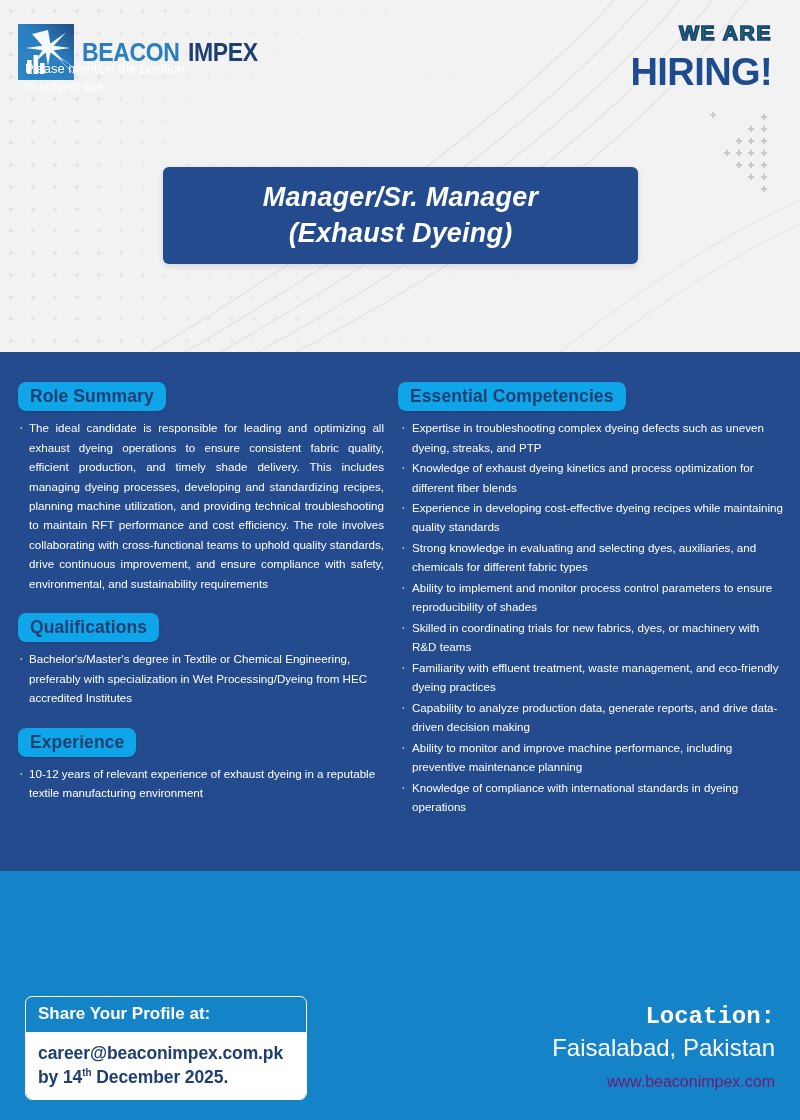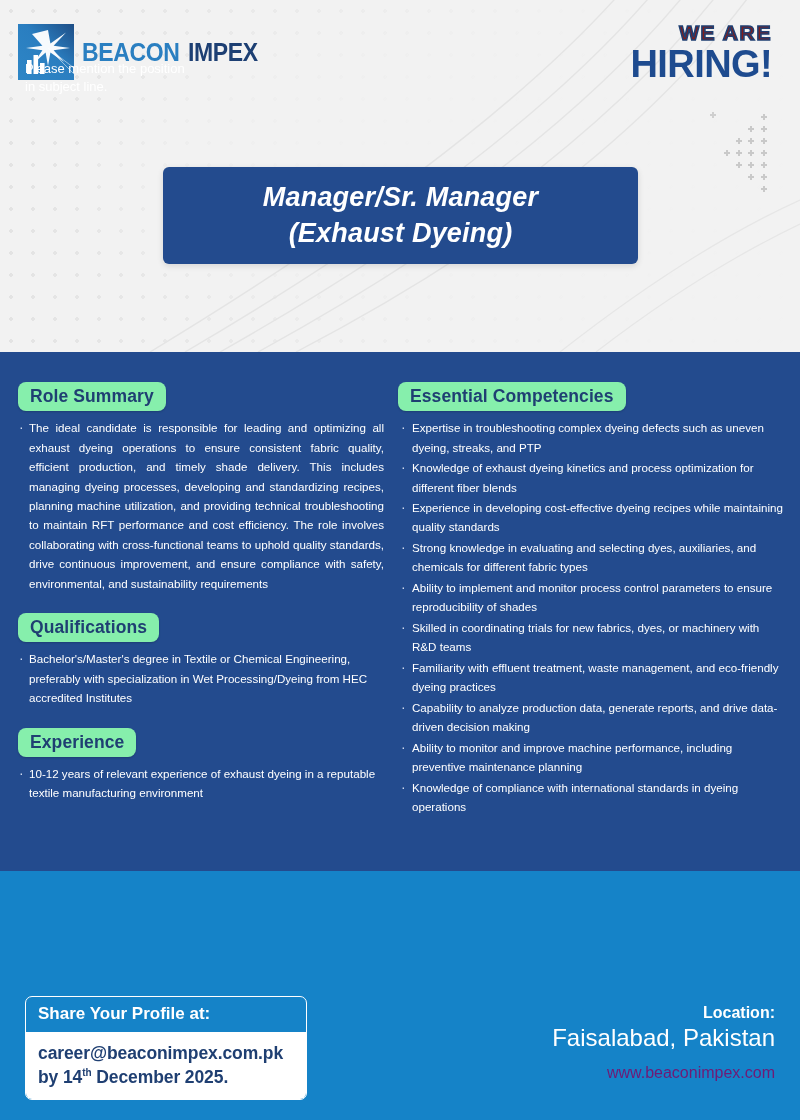--- a/index.html
+++ b/index.html
@@ -45,24 +45,24 @@
     transform:scaleX(.92); transform-origin:left center;
   }
   .logo-beacon { color:#2a7fc1; }
   .logo-impex  { color:#1d3f73; }
 
   
   .hiring { position:absolute; right:28px; top:22px; text-align:right; }
   .we-are {
     font-size:21px; font-weight:bold; font-style:normal;
     letter-spacing:1.6px;
-    color:#7f1d1d;
+    color:#0f766e;
     -webkit-text-stroke:1.6px #1f3f72;
     line-height:1;
-    margin-bottom:2px;
+    margin-bottom:10px;
   }
   .hiring-big {
     font-size:38px; font-weight:bold; color:#1e4b8f;
     letter-spacing:-0.6px; line-height:1;
   }
 
   
   .title-banner {
     position:absolute; left:163px; top:167px; width:475px; height:97px;
     background:#234b8e; border-radius:6px;
@@ -76,21 +76,21 @@
 
   
   .body-navy {
     position:absolute; left:0; top:352px; width:800px; height:519px;
     background:#234b8e;
   }
   .col-left  { position:absolute; left:18px;  top:30px; width:366px; }
   .col-right { position:absolute; left:398px; top:30px; width:386px; }
 
   .pill {
-    display:inline-block; background:#86efac; color:#1f3f72;
+    display:inline-block; background:#0ea5e9; color:#1f3f72;
     font-weight:bold; font-size:17.5px;
     padding:4px 12px 5px; border-radius:8px;
     letter-spacing:.1px; line-height:1.15;
     box-shadow:0 1px 2px rgba(0,0,0,.18);
   }
 
   ul.items { list-style:none; margin:7px 0 0 0; }
   ul.items li {
     position:relative; color:#ffffff;
     font-size:11.6px; line-height:1.68;
@@ -127,21 +127,21 @@
   }
   .share-body div {
     color:#1f3f72; font-weight:bold; font-size:17.5px; line-height:1.38;
     letter-spacing:-0.1px;
   }
   .share-body sup { font-size:10px; vertical-align:super; }
 
   .loc {
     position:absolute; right:25px; top:1003px; text-align:right;
   }
-  .loc-label { color:#ffffff; font-weight:bold; font-size:16px; line-height:1.2; }
+  .loc-label { color:#ffffff; font-weight:bold; font-size:24px; line-height:1.2;font-family:Liberation Mono, monospace; }
   .loc-city  { color:#ffffff; font-size:24px; line-height:1.35; }
   .loc-web   { color:#701a75; font-size:16px; line-height:1.6; margin-top:5px; }
 </style>
 </head>
 <body>
 
 <div class="poster">
 
   <div class="header">
     <div class="dotgrid"></div>

